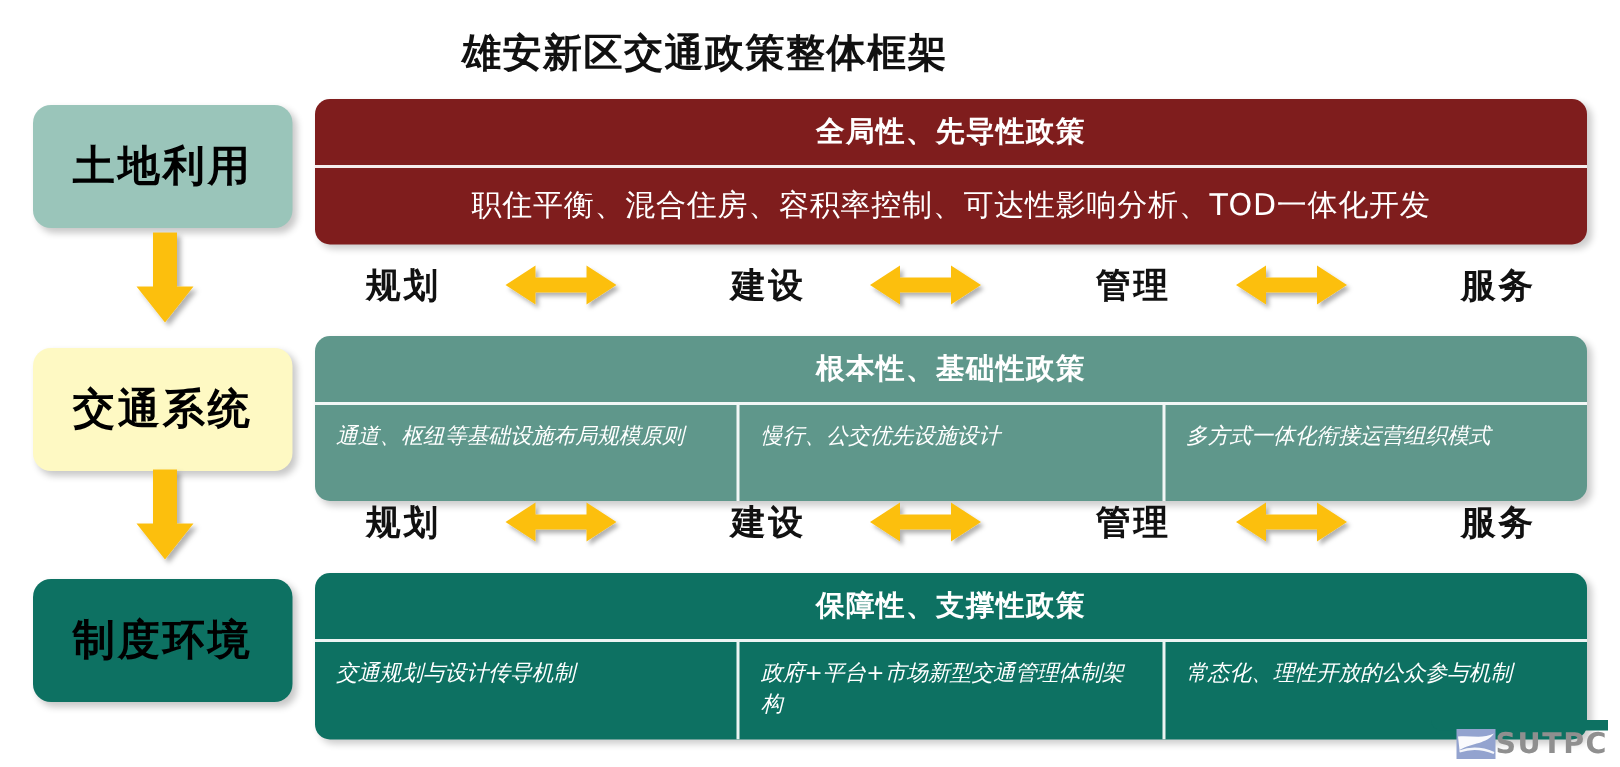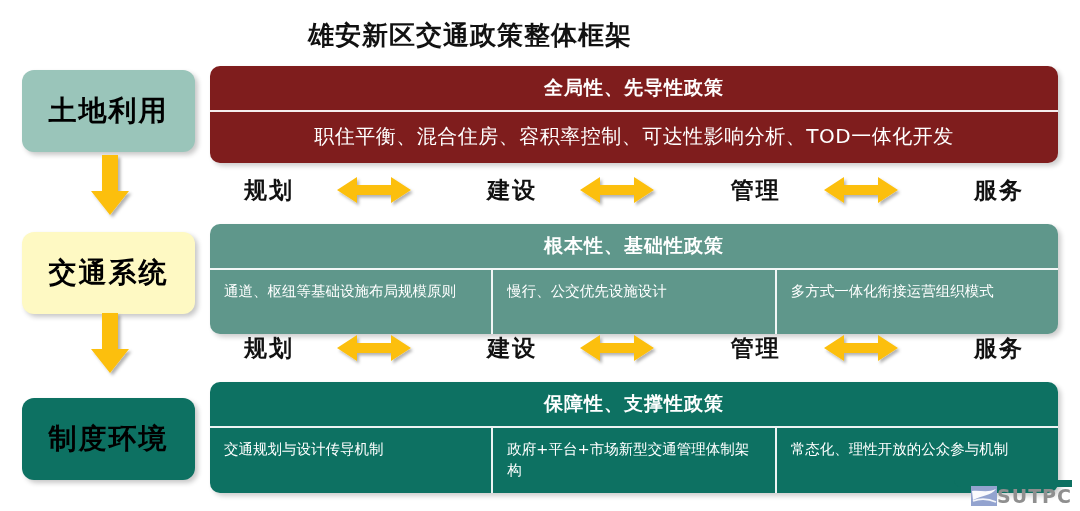--- a/index.html
+++ b/index.html
@@ -40,21 +40,21 @@
     align-items: center;
     justify-content: center;
     font-size: 28px;
     font-weight: bold;
     letter-spacing: 2px;
     box-shadow: 3px 3px 5px rgba(0,0,0,0.22);
     color: #000000;
   }
   .stage-1 { top: 70px;  background: #9ac5ba; }
   .stage-2 { top: 232px; background: #fef9c3; }
-  .stage-3 { top: 386px; background: #0d7162; margin-top: 12px; }
+  .stage-3 { top: 386px; background: #0d7162; }
 
   
   .v-arrow {
     position: absolute;
     left: 91px;
     width: 38px;
     height: 62px;
   }
   .v-arrow-1 { top: 155px; }
   .v-arrow-2 { top: 313px; }
@@ -90,20 +90,21 @@
     font-size: 20px;
     color: #ffffff;
     padding: 11px 0 13px 0;
     letter-spacing: 0.5px;
   }
 
   
   .panel-body-cols {
     display: flex;
     align-items: stretch;
+    font-style: italic;
   }
   .panel-cell {
     flex: 1 1 0;
     padding: 11px 12px 12px 14px;
     font-size: 14.5px;
     line-height: 1.45;
     color: #ffffff;
     border-right: 2px solid rgba(255,255,255,0.92);
     min-height: 64px;
     box-sizing: border-box;

